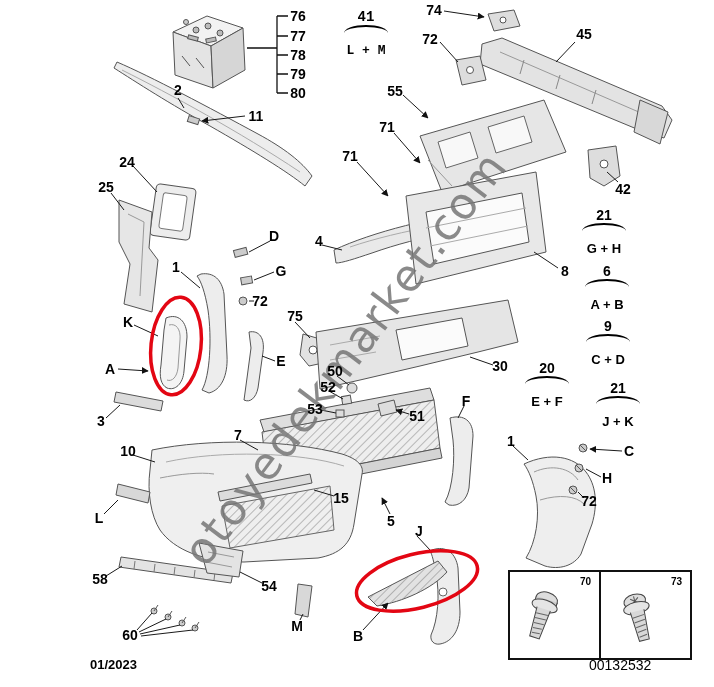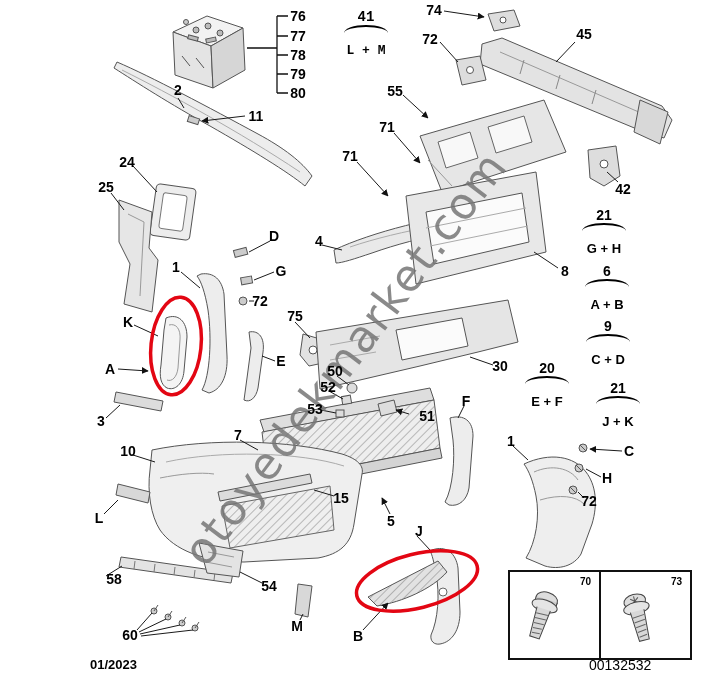--- a/index.html
+++ b/index.html
@@ -329,33 +329,33 @@
       <div class="part-label" style="left: 565px; top: 271px;">8</div>
       <div class="part-label" style="left: 128px; top: 322px;">K</div>
       <div class="part-label" style="left: 295px; top: 316px;">75</div>
       <div class="part-label" style="left: 110px; top: 369px;">A</div>
       <div class="part-label" style="left: 281px; top: 361px;">E</div>
       <div class="part-label" style="left: 335px; top: 371px;">50</div>
       <div class="part-label" style="left: 500px; top: 366px;">30</div>
       <div class="part-label" style="left: 101px; top: 421px;">3</div>
       <div class="part-label" style="left: 328px; top: 387px;">52</div>
       <div class="part-label" style="left: 315px; top: 409px;">53</div>
-      <div class="part-label" style="left: 427px; top: 416px;">51</div>
+      <div class="part-label" style="left: 417px; top: 416px;">51</div>
       <div class="part-label" style="left: 128px; top: 451px;">10</div>
       <div class="part-label" style="left: 238px; top: 435px;">7</div>
       <div class="part-label" style="left: 466px; top: 401px;">F</div>
       <div class="part-label" style="left: 511px; top: 441px;">1</div>
       <div class="part-label" style="left: 629px; top: 451px;">C</div>
       <div class="part-label" style="left: 607px; top: 478px;">H</div>
       <div class="part-label" style="left: 589px; top: 501px;">72</div>
       <div class="part-label" style="left: 341px; top: 498px;">15</div>
       <div class="part-label" style="left: 391px; top: 521px;">5</div>
       <div class="part-label" style="left: 99px; top: 518px;">L</div>
       <div class="part-label" style="left: 419px; top: 531px;">J</div>
-      <div class="part-label" style="left: 114px; top: 579px; text-align: right;">58</div>
+      <div class="part-label" style="left: 100px; top: 579px; text-align: right;">58</div>
       <div class="part-label" style="left: 269px; top: 586px;">54</div>
       <div class="part-label" style="left: 297px; top: 626px;">M</div>
       <div class="part-label" style="left: 358px; top: 636px;">B</div>
       <div class="part-label" style="left: 130px; top: 635px;">60</div>
       <div class="legend-group" style="left: 366px; top: 10px; font-family: Liberation Mono, monospace;">
         <div class="legend-number">41</div>
         <div class="legend-arc"></div>
         <div class="legend-letters">L + M</div>
       </div>
       <div class="legend-group" style="left: 604px; top: 208px;">

